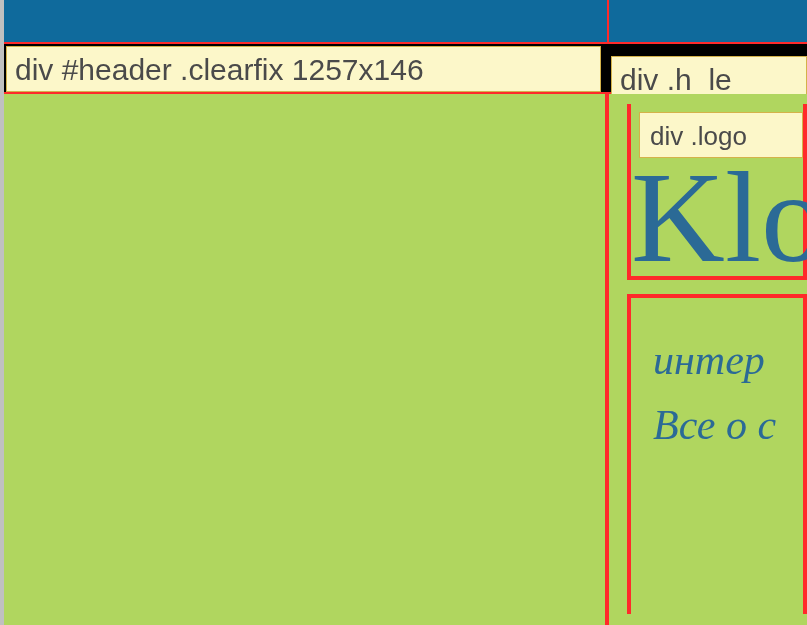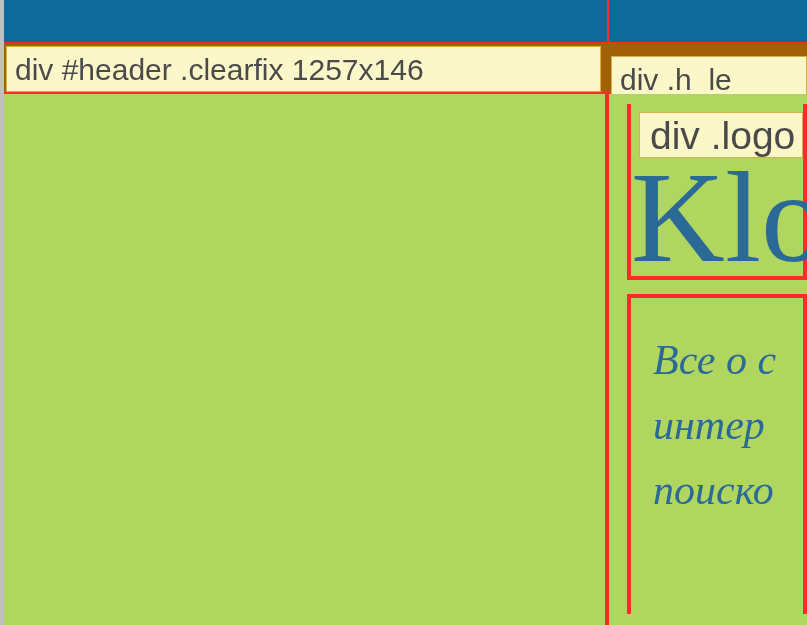--- a/index.html
+++ b/index.html
@@ -4,21 +4,21 @@
   <style>
     * { box-sizing: border-box; margin: 0; padding: 0; }
     body {
       font-family: Arial, sans-serif;
       background: #d4d4d4;
       width: 807px;
       height: 625px;
       overflow: hidden;
     }
     .page {
-      background: #a16207;
+      background: #000000;
       width: 100%;
       height: 100%;
       position: relative;
       border-left: 4px solid #c0c0c0;
     }
     .topbar {
       height: 44px;
       background: #0f6a9c;
       border-bottom: 2px solid #ff2a2a;
       display: flex;
@@ -76,21 +76,21 @@
       height: 176px;
       position: relative;
     }
     .logo-label {
       position: absolute;
       top: 8px;
       left: 8px;
       right: 0;
       background: #fcf7c9;
       border: 1px solid #d4b24a;
-      font-size: 39px;
+      font-size: 26px;
       color: #4a4a4a;
       padding: 6px 10px;
       white-space: nowrap;
       overflow: hidden;
       height: 46px;
       line-height: 34px;
     }
     .logo-text {
       position: absolute;
       top: 48px;
@@ -136,19 +136,18 @@
   </div>
 
   <div class="content-row">
     <div class="col-left"></div>
     <div class="col-right">
       <div class="logo-box">
         <div class="logo-label">div .logo</div>
         <div class="logo-text">Klo</div>
       </div>
       <div class="desc-box">
+        <div class="desc-text">интер</div>
         <div class="desc-text">Все о с</div>
-        <div class="desc-text">интер</div>
-        <div class="desc-text">поиско</div>
       </div>
     </div>
   </div>
 </div>
 
 </body></html>

